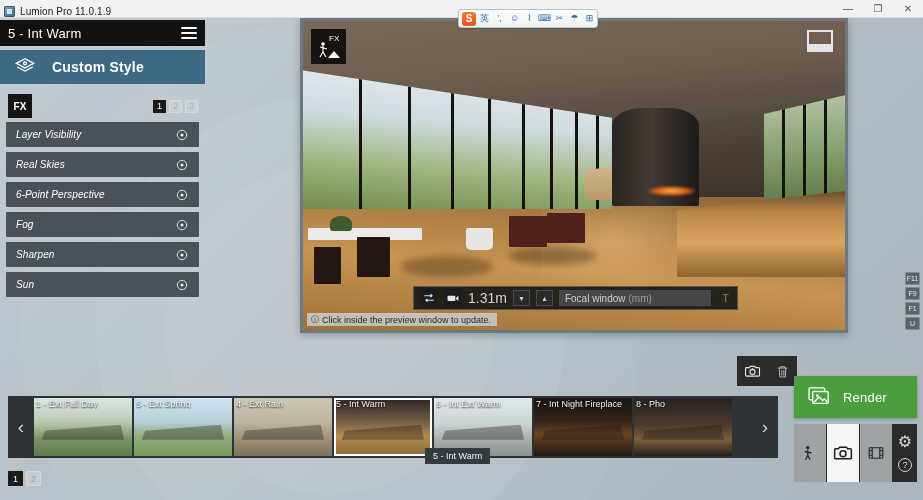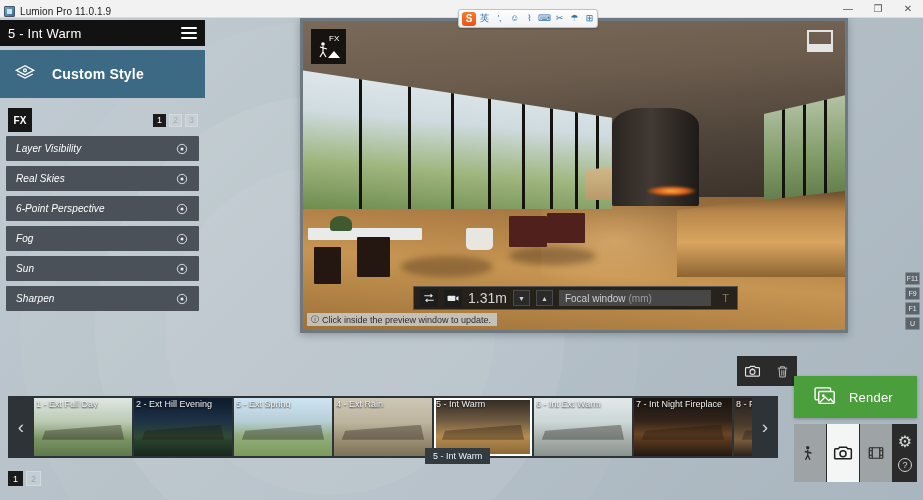--- a/index.html
+++ b/index.html
@@ -87,21 +87,21 @@
     padding: 0 8px; color: #fff;
   }
   #style-name { font-size: 13px; font-weight: 500; letter-spacing: .2px; }
   #hamburger {
     margin-left: auto; width: 16px; height: 12px;
     display: flex; flex-direction: column; justify-content: space-between;
   }
   #hamburger span { display: block; height: 2px; background: #fff; border-radius: 1px; }
 
   #custom-style-card {
-    margin-top: 4px; height: 48px;
+    margin-top: 4px; height: 34px;
     background: #3c6a85;
     display: flex; align-items: center; padding: 0 14px;
     color: #fff;
   }
   #custom-style-icon {
     width: 22px; height: 22px; margin-right: 16px; flex: none;
     position: relative;
   }
   #custom-style-label { font-size: 14px; font-weight: bold; letter-spacing: .2px; }
 
@@ -351,21 +351,21 @@
     color: #94a5b0; background: rgba(255,255,255,.18);
     border: 1px solid rgba(255,255,255,.25);
   }
   .page-tab.active { background: #1b1b1b; color: #fff; border-color: #1b1b1b; }
 
   
   #render-btn {
     position: absolute; right: 6px; bottom: 82px;
     width: 123px; height: 42px;
     background: #4a9e3b;
-    display: flex; align-items: center; padding-left: 20px;
+    display: flex; align-items: center; padding-left: 14px;
     color: #fff; z-index: 30;
     box-shadow: 0 1px 3px rgba(0,0,0,.25);
   }
   #render-icon { width: 24px; height: 20px; margin-right: 11px; flex: none; }
   #render-label { font-size: 13px; letter-spacing: .2px; }
 
   #mode-bar {
     position: absolute; right: 6px; bottom: 18px;
     width: 123px; height: 58px;
     background: #2b2b2b;
@@ -491,30 +491,30 @@
       <div class="fx-item">
         <span class="label">Fog</span>
         <span class="eye-icon">
           <svg viewBox="0 0 24 24" width="14" height="14" fill="none" stroke="#e9eef1" stroke-width="1.5">
             <circle cx="12" cy="12" r="8"></circle>
               <circle cx="12" cy="12" r="2.6" fill="#e9eef1" stroke="none"></circle>
           </svg>
         </span>
       </div>
       <div class="fx-item">
-        <span class="label">Sun</span>
+        <span class="label">Sharpen</span>
         <span class="eye-icon">
           <svg viewBox="0 0 24 24" width="14" height="14" fill="none" stroke="#e9eef1" stroke-width="1.5">
             <circle cx="12" cy="12" r="8"></circle>
               <circle cx="12" cy="12" r="2.6" fill="#e9eef1" stroke="none"></circle>
           </svg>
         </span>
       </div>
       <div class="fx-item">
-        <span class="label">Sharpen</span>
+        <span class="label">Sun</span>
         <span class="eye-icon">
           <svg viewBox="0 0 24 24" width="14" height="14" fill="none" stroke="#e9eef1" stroke-width="1.5">
             <circle cx="12" cy="12" r="8"></circle>
               <circle cx="12" cy="12" r="2.6" fill="#e9eef1" stroke="none"></circle>
           </svg>
         </span>
       </div>
     </div>
   </div>
 
@@ -619,24 +619,20 @@
     </div>
   </div>
 
   <div id="strip">
     <div class="strip-arrow">‹</div>
     <div id="thumbs">
       <div class="thumb t-ext-day">
         <div class="t-detail"></div>
         <span class="tlabel">1 - Ext Full Day</span>
       </div>
-      <div class="thumb t-ext-eve">
-        <div class="t-detail"></div>
-        <span class="tlabel">2 - Ext Hill Evening</span>
-      </div>
       <div class="thumb t-ext-spring">
         <div class="t-detail"></div>
         <span class="tlabel">5 - Ext Spring</span>
       </div>
       <div class="thumb t-ext-rain">
         <div class="t-detail"></div>
         <span class="tlabel">4 - Ext Rain</span>
       </div>
       <div class="thumb t-int-warm selected">
         <div class="t-detail"></div>

